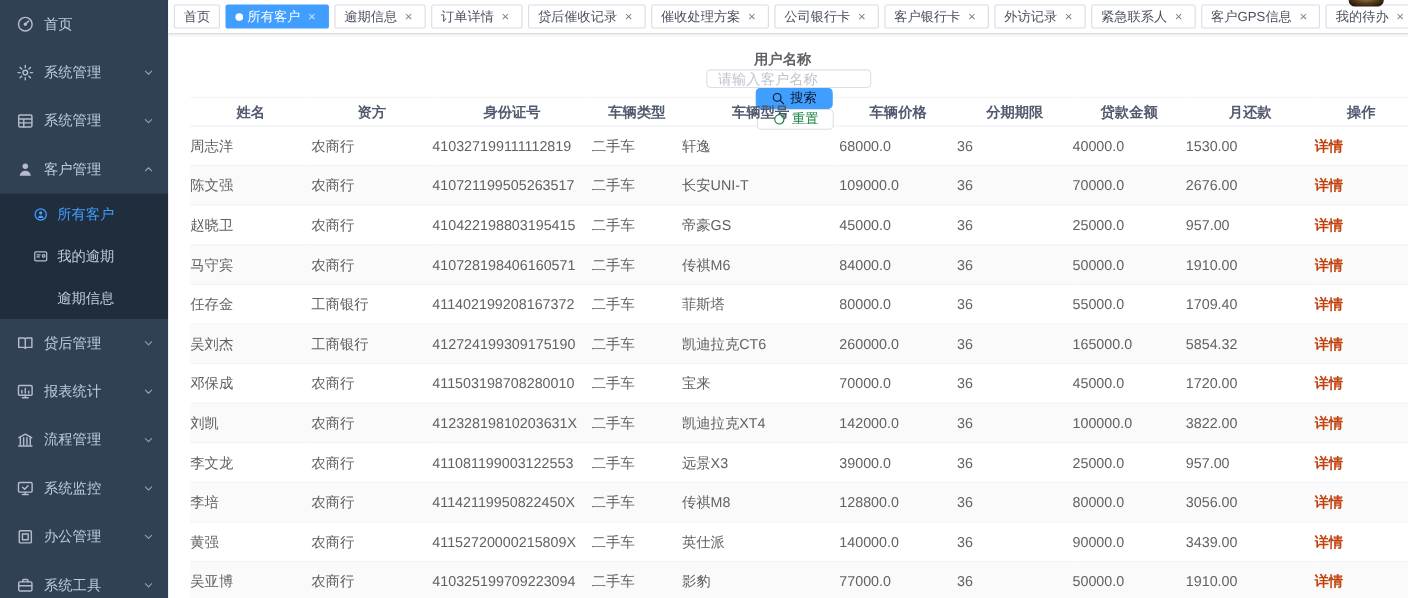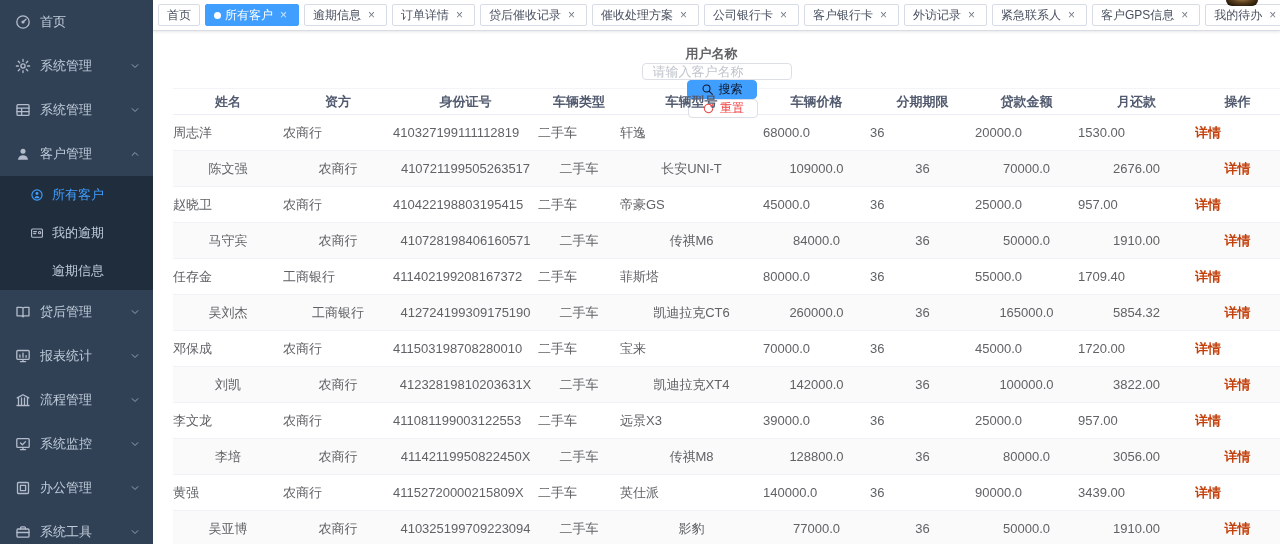--- a/index.html
+++ b/index.html
@@ -41,31 +41,31 @@
           border-radius:50%;opacity:.75;display:inline-block;}
 
   .content{flex:1;padding:14px 20px 0 20px;overflow:hidden;}
   .toolbar{display:flex;align-items:center;height:30px;margin-bottom:13px;flex-direction:column;}
   .toolbar .flabel{font-size:13px;font-weight:bold;color:#606266;margin-right:10px;}
   .toolbar input{width:150px;height:28px;box-sizing:border-box;border:1px solid #dcdfe6;
                  border-radius:4px;padding:0 10px;font-size:13px;color:#404040;outline:none;}
   .toolbar input::placeholder{color:#c0c4cc;}
   .btn{height:28px;box-sizing:border-box;border-radius:4px;font-size:12px;display:inline-flex;
        align-items:center;gap:5px;padding:0 13px;cursor:pointer;border:1px solid #dcdfe6;
-       background:#fff;color:#ef4444;}
+       background:#fff;color:#15803d;}
   .btn .bicon{width:13px;height:13px;display:inline-flex;}
   .btn.primary{background:#409eff;border-color:#409eff;color:#0f172a;margin-left:10px;}
   .btn.plain{margin-left:13px;}
 
   table{border-collapse:collapse;table-layout:fixed;width:1107px;font-size:13px;}
   th{text-align:center;font-weight:bold;color:#515a6e;height:25px;padding:0;
      border-top:1px solid #f2f4f7;border-bottom:1px solid #ebeef5;white-space:nowrap;}
   td{height:35px;padding:0;color:#606266;border-bottom:1px solid #f0f2f5;
      white-space:nowrap;overflow:hidden;}
-  tr.even{background:#fafafa;text-align:center;}
+  tr.even{background:#fafafa;}
   a.detail{color:#c2410c;text-decoration:none;cursor:pointer;font-weight:bold;}
   col.c1{width:110px}col.c2{width:110px}col.c3{width:145px}col.c4{width:82px}
   col.c5{width:143px}col.c6{width:107px}col.c7{width:105px}col.c8{width:103px}
   col.c9{width:117px}col.c10{width:85px}
 </style>
 </head>
 <body>
 
 <div id="app">
   <aside class="sidebar" id="sidebar">
@@ -332,21 +332,21 @@
           </thead>
         <tbody id="tbody">
             <tr class="">
               <td>周志洋</td>
               <td>农商行</td>
               <td>410327199111112819</td>
               <td>二手车</td>
               <td>轩逸</td>
               <td>68000.0</td>
               <td>36</td>
-              <td>20000.0</td>
+              <td>40000.0</td>
               <td>1530.00</td>
               <td><a class="detail">详情</a></td>
             </tr>
             <tr class="even">
               <td>陈文强</td>
               <td>农商行</td>
               <td>410721199505263517</td>
               <td>二手车</td>
               <td>长安UNI-T</td>
               <td>109000.0</td>

